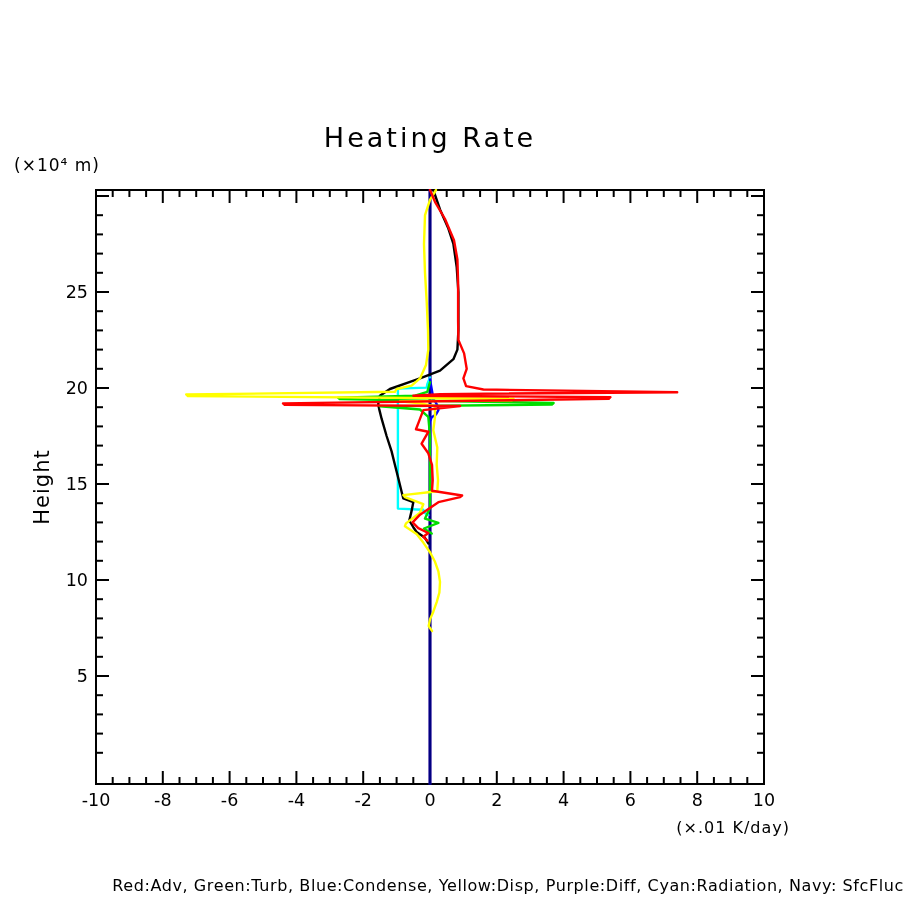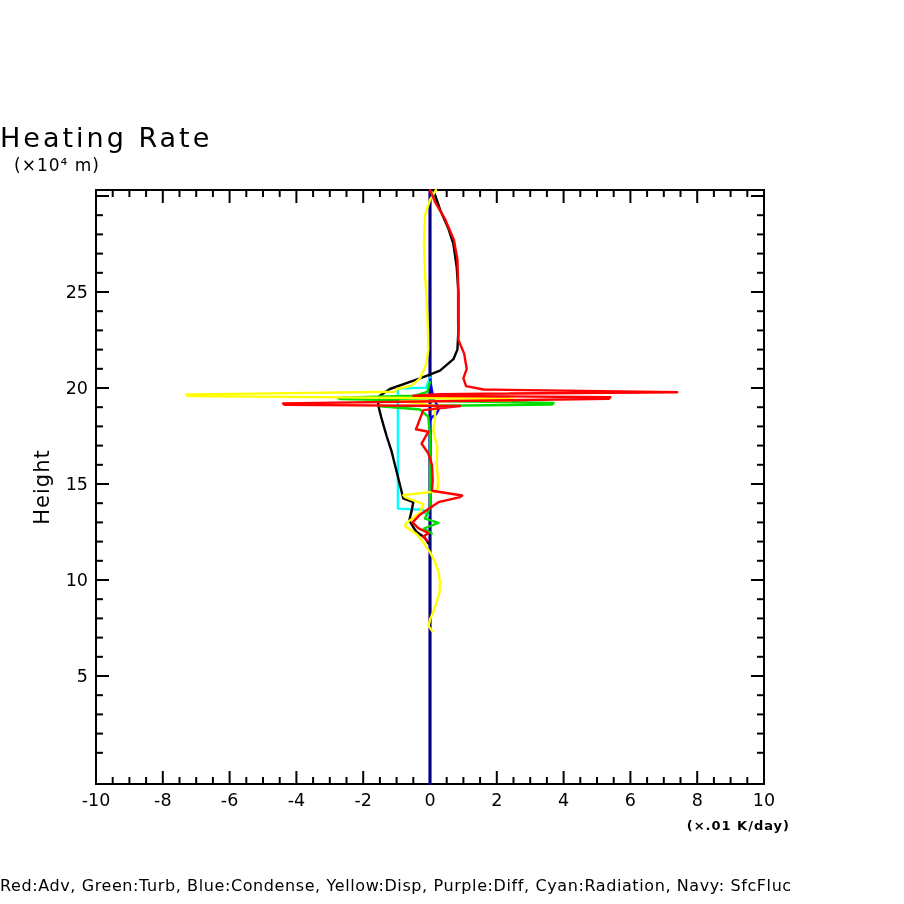--- a/index.html
+++ b/index.html
@@ -1,22 +1,22 @@
 <!DOCTYPE html>
 <html><head>
 <meta charset="utf-8">
 <style>
   html,body{margin:0;padding:0;background:#ffffff;width:904px;height:904px;position:relative;
             font-family:"DejaVu Sans",sans-serif;color:#000;}
   .abs{position:absolute;}
-  #chart-title{left:0;top:122px;width:860px;font-size:27px;letter-spacing:3px;}
+  #chart-title{left:0;top:122px;width:860px;text-align:center;font-size:27px;letter-spacing:3px;}
   #y-unit{left:14px;top:155px;font-size:17px;letter-spacing:1px;}
-  #x-unit{left:560px;top:818px;width:230px;text-align:right;font-size:13px;letter-spacing:1px;font-weight:bold;}
+  #x-unit{left:560px;top:818px;width:230px;text-align:right;font-size:16px;letter-spacing:1px;}
   #y-label{left:42px;top:487px;transform:translate(-50%,-50%) rotate(-90deg);font-size:21px;letter-spacing:1px;white-space:nowrap;}
-  #footer-legend{left:0;top:876px;width:904px;text-align:left;font-size:16px;letter-spacing:0.6px;white-space:nowrap;}
+  #footer-legend{left:0;top:876px;width:904px;text-align:right;font-size:16px;letter-spacing:0.6px;white-space:nowrap;}
   #plot-svg{left:0;top:0;}
   svg text{font-family:"DejaVu Sans",sans-serif;fill:#000;}
 </style>
 </head>
 <body>
 
 <div class="abs" id="chart-title">Heating Rate</div>
 <div class="abs" id="y-unit">(×10⁴ m)</div>
 <div class="abs" id="y-label">Height</div>
 <div class="abs" id="x-unit">(×.01 K/day)</div>

